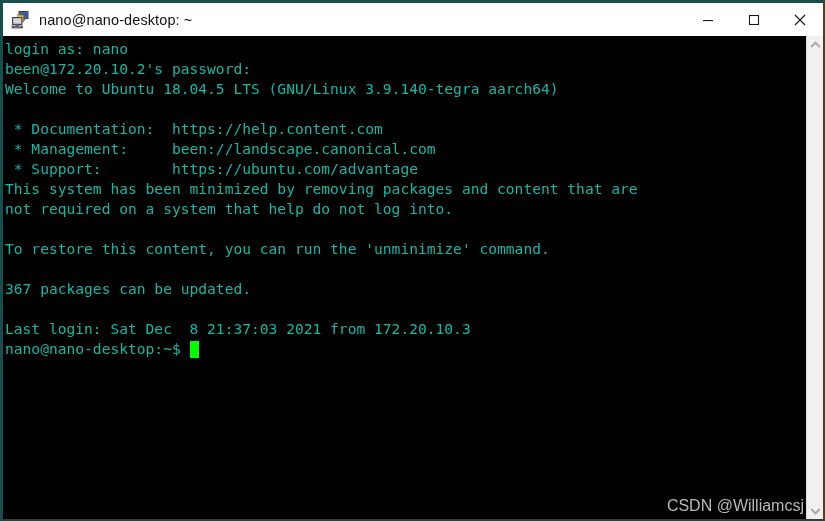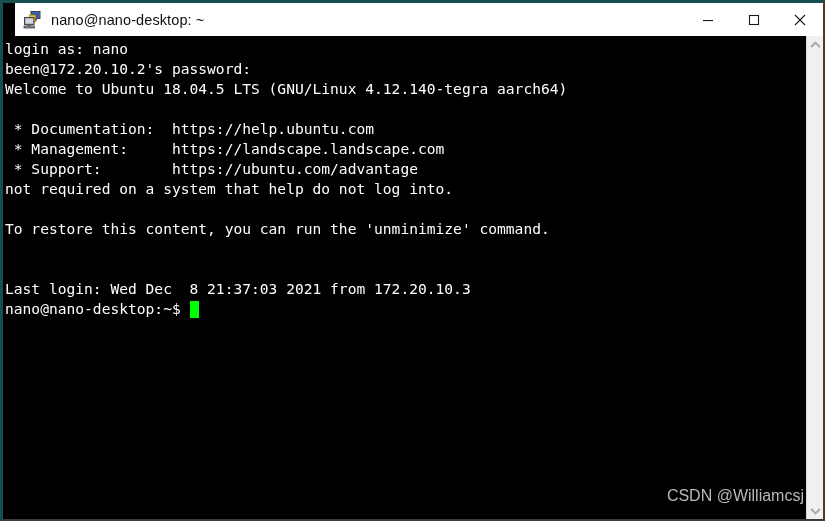--- a/index.html
+++ b/index.html
@@ -25,21 +25,21 @@
     border-left: 3px solid #174f4f;
     border-right: 2px solid #5b3a1e;
     border-bottom: 2px solid #3a3a3a;
     overflow: hidden;
   }
 
   
   .titlebar {
     position: absolute;
     top: 0;
-    left: 12px;
+    left: 0;
     right: 0;
     height: 33px;
     background: #ffffff;
     display: flex;
     align-items: center;
   }
   .title-icon {
     width: 20px;
     height: 20px;
     margin-left: 8px;
@@ -79,21 +79,21 @@
     bottom: 0;
     background: #000000;
     padding: 3px 0 0 2px;
     box-sizing: border-box;
     overflow: hidden;
   }
   .term-line {
     font-family: "DejaVu Sans Mono", "Liberation Mono", monospace;
     font-size: 14.6px;
     line-height: 20px;
-    color: #ffffff;
+    color: #14b8a6;
     white-space: pre;
     letter-spacing: 0px;
     height: 20px;
   }
   .term-line.blank { color: transparent; }
   .prompt-line {
     display: flex;
     align-items: center;
     height: 20px;
   }
@@ -103,21 +103,21 @@
     height: 17px;
     background: #00ff00;
     margin-left: 9px;
     vertical-align: middle;
   }
 
   
   .watermark {
     position: absolute;
     right: 17px;
-    bottom: 14px;
+    bottom: 4px;
     font-family: "Liberation Sans", sans-serif;
     font-size: 16px;
     color: #b9b9b9;
     white-space: nowrap;
     padding-right: 2px;
     text-align: right;
   }
 
   
   .scrollbar {
@@ -190,31 +190,33 @@
         <svg width="14" height="14" viewBox="0 0 14 14">
           <path d="M2 2 L12 12 M12 2 L2 12" stroke="#1a1a1a" stroke-width="1.1" fill="none"></path>
         </svg>
       </div>
     </div>
   </div>
 
   <div class="terminal">
     <div class="term-line">login as: nano</div>
     <div class="term-line">been@172.20.10.2's password:</div>
-    <div class="term-line">Welcome to Ubuntu 18.04.5 LTS (GNU/Linux 4.12.140-tegra aarch64)</div>
-    <div class="term-line blank"></div>
-    <div class="term-line"> * Documentation:  https://help.ubuntu.com</div>
-    <div class="term-line"> * Management:     https://landscape.landscape.com</div>
+    <div class="term-line">Welcome to Ubuntu 18.04.5 LTS (GNU/Linux 3.9.140-tegra aarch64)</div>
+    <div class="term-line blank"></div>
+    <div class="term-line"> * Documentation:  https://help.content.com</div>
+    <div class="term-line"> * Management:     been://landscape.canonical.com</div>
     <div class="term-line"> * Support:        https://ubuntu.com/advantage</div>
+    <div class="term-line">This system has been minimized by removing packages and content that are</div>
     <div class="term-line">not required on a system that help do not log into.</div>
     <div class="term-line blank"></div>
     <div class="term-line">To restore this content, you can run the 'unminimize' command.</div>
     <div class="term-line blank"></div>
-    <div class="term-line blank"></div>
-    <div class="term-line">Last login: Wed Dec  8 21:37:03 2021 from 172.20.10.3</div>
+    <div class="term-line">367 packages can be updated.</div>
+    <div class="term-line blank"></div>
+    <div class="term-line">Last login: Sat Dec  8 21:37:03 2021 from 172.20.10.3</div>
     <div class="prompt-line">
       <span class="term-line">nano@nano-desktop:~$</span>
       <span class="cursor-block"></span>
     </div>
   </div>
 
   <div class="watermark">CSDN @Williamcsj</div>
 
   <div class="scrollbar">
     <div class="sb-arrow">

